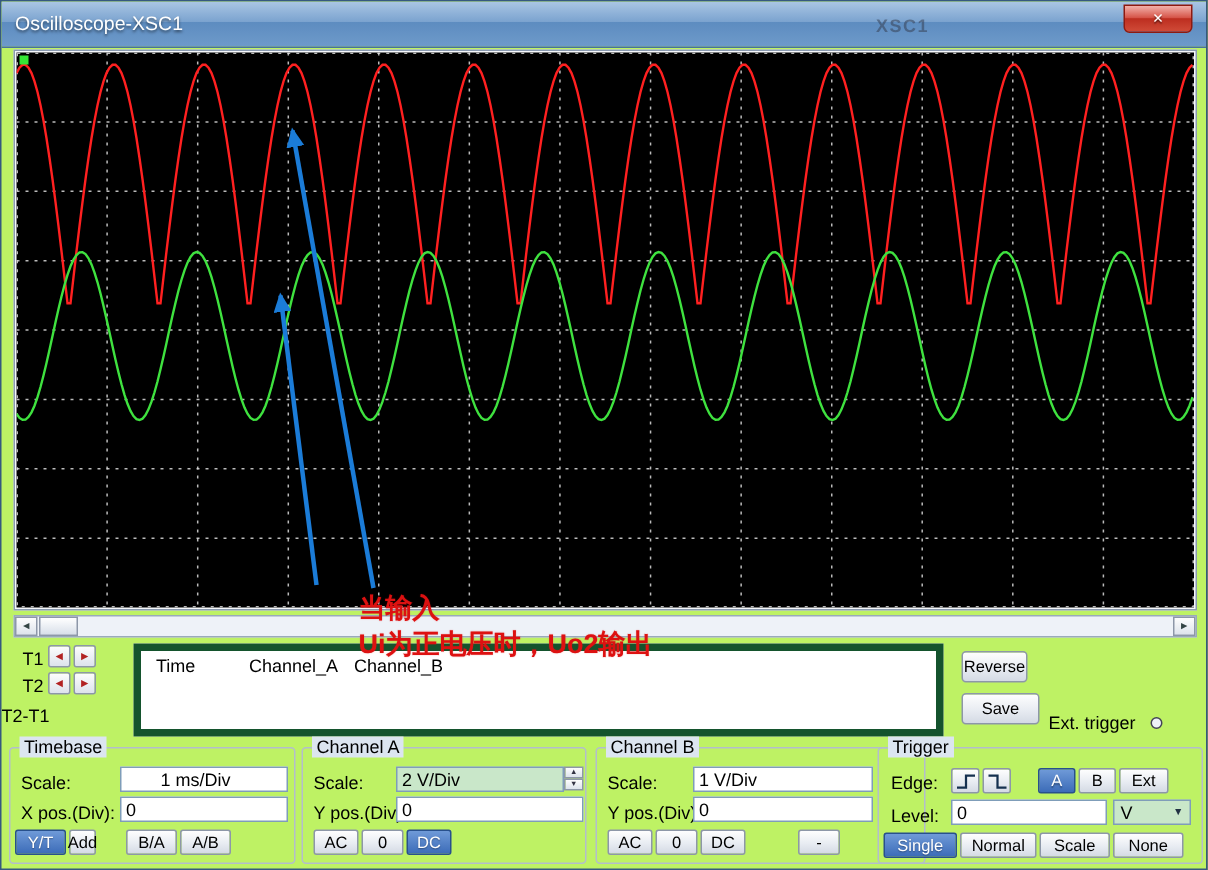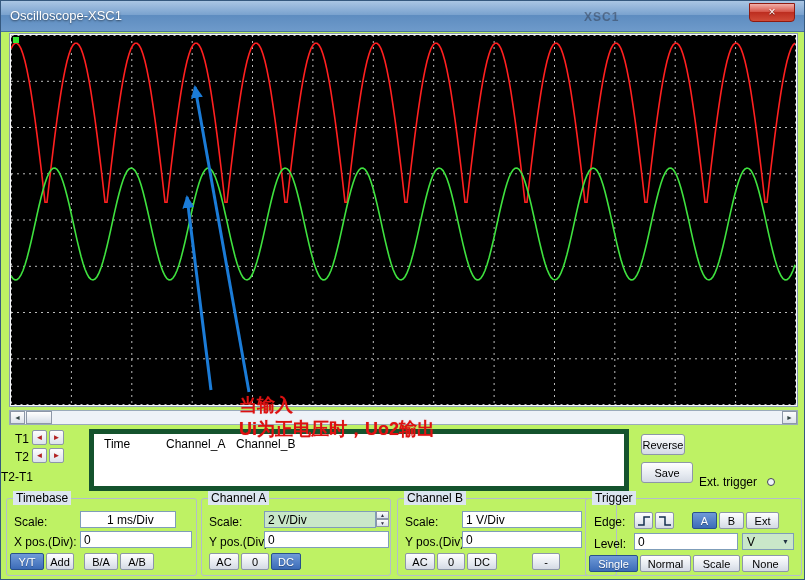--- a/index.html
+++ b/index.html
@@ -206,27 +206,27 @@
   </div>
   <div class="btn push" style="left:640px;top:461px;width:52px;">
     <span>Save</span>
   </div>
   <span class="lbl" style="left:698px;top:474px;">Ext. trigger</span>
   <span class="ext-circle"></span>
 
   <div class="group" style="left:5px;width:191px;">
     <span class="group-title">Timebase</span>
     <span class="lbl" style="left:7px;top:16px;">Scale:</span>
-    <input class="input" style="left: 73px; top: 12px; width: 96px; padding-left: 26px;" value="1 ms/Div">
+    <input class="input" style="left: 73px; top: 12px; width: 112px; padding-left: 26px;" value="1 ms/Div">
     <span class="lbl" style="left:7px;top:36px;">X pos.(Div):</span>
     <input class="input" style="left: 73px; top: 32px; width: 112px;" value="0">
     <div class="btn sel" style="left:3px;top:54px;width:34px;">
       <span>Y/T</span>
     </div>
-    <div class="btn" style="left:39px;top:54px;width:28px;">
+    <div class="btn" style="left:39px;top:54px;width:18px;">
       <span>Add</span>
     </div>
     <div class="btn" style="left:77px;top:54px;width:34px;">
       <span>B/A</span>
     </div>
     <div class="btn" style="left:113px;top:54px;width:34px;">
       <span>A/B</span>
     </div>
   </div>
 

